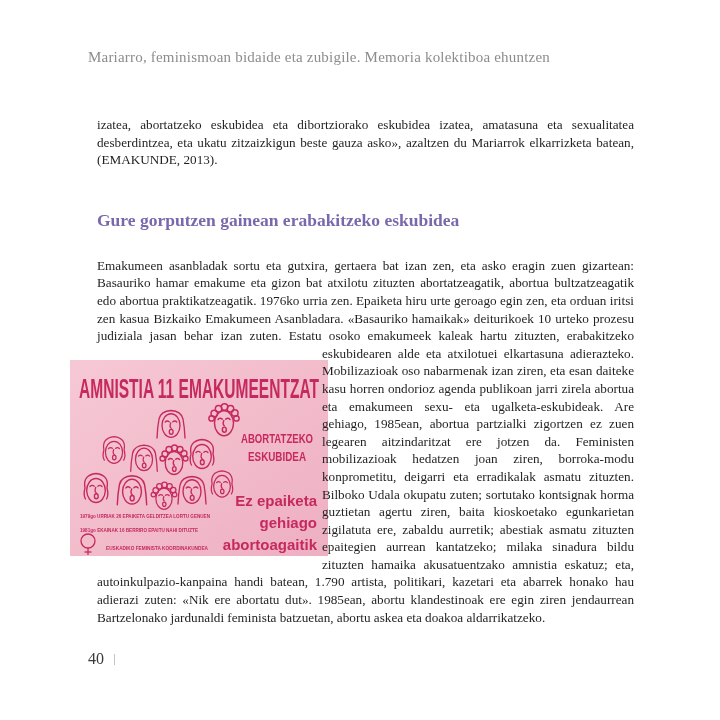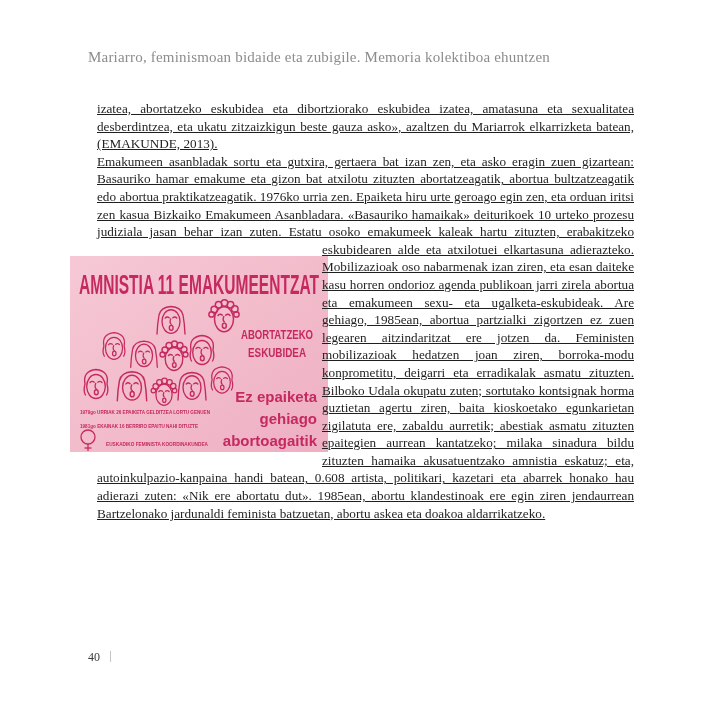--- a/index.html
+++ b/index.html
@@ -10,56 +10,57 @@
     color:#1f1f1f;
     position:relative;
     overflow:hidden;
   }
   .running-header {
     position:absolute; left:88px; top:49px;
     font-size:15px; color:#8c8c8c; letter-spacing:0.2px;
     white-space:nowrap;
   }
   .content {
-    position:absolute; left:97px; top:100px; width:537px;text-decoration:underline;
+    position:absolute; left:97px; top:116px; width:537px;
   }
   .body-text {
     font-size:13.2px; line-height:17.6px;
     text-align:justify; margin:0;
   }
   .force-justify-last { text-align-last: justify; }
   h2.section-heading {
     font-size:17.5px; font-weight:bold; color:#7a68ac;
     margin:41px 0 26px 0; line-height:21px;
   }
   .poster-fig {
     float:left;
     width:236px; height:196px;
     margin:15px 16px 8px -27px;
     padding:0;
   }
   svg.poster { display:block; width:258px; height:196px; }
   .page-footer {
     position:absolute; left:88px; top:650px;
-    font-size:12px; color:#3a3a3a;
+    font-size:16px; color:#3a3a3a;
   }
   .footer-divider {
     display:inline-block; width:1px; height:11px;
     background:#c4c4c4; margin-left:10px; transform:translateY(1px);
   }
 </style>
 </head>
 <body>
 
 <div class="running-header">Mariarro, feminismoan bidaide eta zubigile. Memoria kolektiboa ehuntzen</div>
 
 <main class="content">
 
   <p class="body-text">izatea, abortatzeko eskubidea eta dibortziorako eskubidea izatea, amatasuna eta sexualitatea desberdintzea, eta ukatu zitzaizkigun beste gauza asko», azaltzen du Mariarrok elkarrizketa batean, (EMAKUNDE, 2013).</p>
 
+  <h2 class="section-heading">Gure gorputzen gainean erabakitzeko eskubidea</h2>
 
   <p class="body-text force-justify-last">Emakumeen asanbladak sortu eta gutxira, gertaera bat izan zen, eta asko eragin zuen gizartean: Basauriko hamar emakume eta gizon bat atxilotu zituzten abortatzeagatik, abortua bultzatzeagatik edo abortua praktikatzeagatik. 1976ko urria zen. Epaiketa hiru urte geroago egin zen, eta orduan iritsi zen kasua Bizkaiko Emakumeen Asanbladara. «Basauriko hamaikak» deiturikoek 10 urteko prozesu judiziala jasan behar izan zuten. Estatu osoko emakumeek kaleak hartu zituzten, erabakitzeko</p>
 
   <div class="body-text">
     <figure class="poster-fig">
       <svg class="poster" viewBox="0 0 258 196" aria-hidden="true">
         <defs>
           <linearGradient id="pinkbg" x1="0" y1="0" x2="1" y2="1">
             <stop offset="0" stop-color="#f6c8d5"></stop>
             <stop offset="0.5" stop-color="#f2bccb"></stop>
@@ -127,20 +128,20 @@
 
         <g stroke="#c5295f" fill="none" stroke-width="1.3">
           <circle cx="18" cy="181" r="7"></circle>
           <line x1="18" y1="188" x2="18" y2="195"></line>
           <line x1="14.5" y1="192" x2="21.5" y2="192"></line>
         </g>
         <text x="36" y="190" font-family="Liberation Sans, sans-serif" font-weight="bold" font-size="5.2" fill="#c5295f" textLength="102" lengthAdjust="spacingAndGlyphs">EUSKADIKO FEMINISTA KOORDINAKUNDEA</text>
       </svg>
     </figure>
     <span>eskubidearen alde eta atxilotuei elkartasuna adierazteko. Mobilizazioak oso nabarmenak izan ziren, eta esan daiteke kasu horren ondorioz agenda publikoan jarri zirela abortua eta emakumeen sexu- eta ugalketa-eskubideak. Are gehiago, 1985ean, abortua partzialki zigortzen ez zuen legearen aitzindaritzat ere jotzen da. Feministen mobilizazioak hedatzen joan ziren, borroka-modu konprometitu, deigarri eta erradikalak asmatu zituzten. Bilboko Udala okupatu zuten; sortutako kontsignak horma guztietan agertu ziren, baita kioskoetako egunkarietan zigilatuta ere, zabaldu aurretik; abestiak asmatu zituzten epaitegien aurrean kantatzeko; milaka sinadura bildu zituzten hamaika akusatuentzako amnistia eskatuz; eta,</span>
-    <span>autoinkulpazio-kanpaina handi batean, 0.608 artista, politikari, kazetari eta abarrek honako hau adierazi zuten: «Nik ere abortatu dut». 1985ean, abortu klandestinoak ere egin ziren jendaurrean Bartzelonako jardunaldi feminista batzuetan, abortu askea eta doakoa aldarrikatzeko.</span>
+    <span>autoinkulpazio-kanpaina handi batean, 1.790 artista, politikari, kazetari eta abarrek honako hau adierazi zuten: «Nik ere abortatu dut». 1985ean, abortu klandestinoak ere egin ziren jendaurrean Bartzelonako jardunaldi feminista batzuetan, abortu askea eta doakoa aldarrikatzeko.</span>
   </div>
 
 </main>
 
 <div class="page-footer">
   <span>40</span><span class="footer-divider"></span>
 </div>
 
 </body></html>

